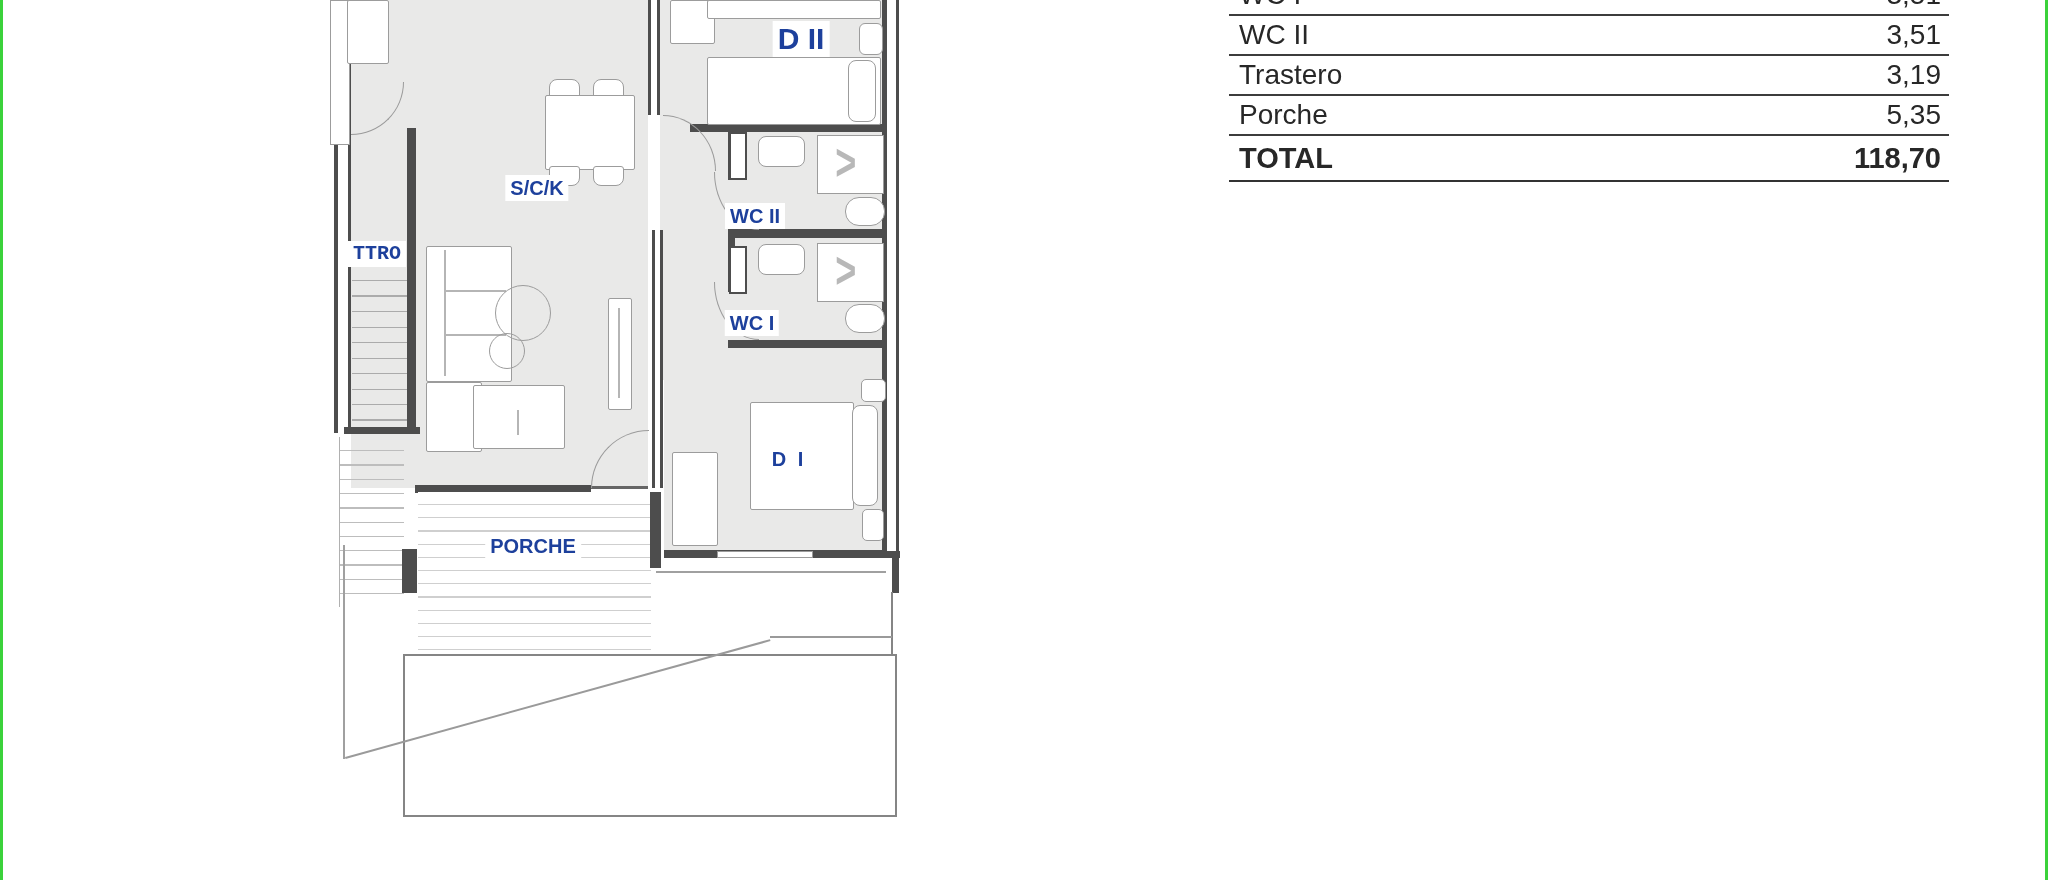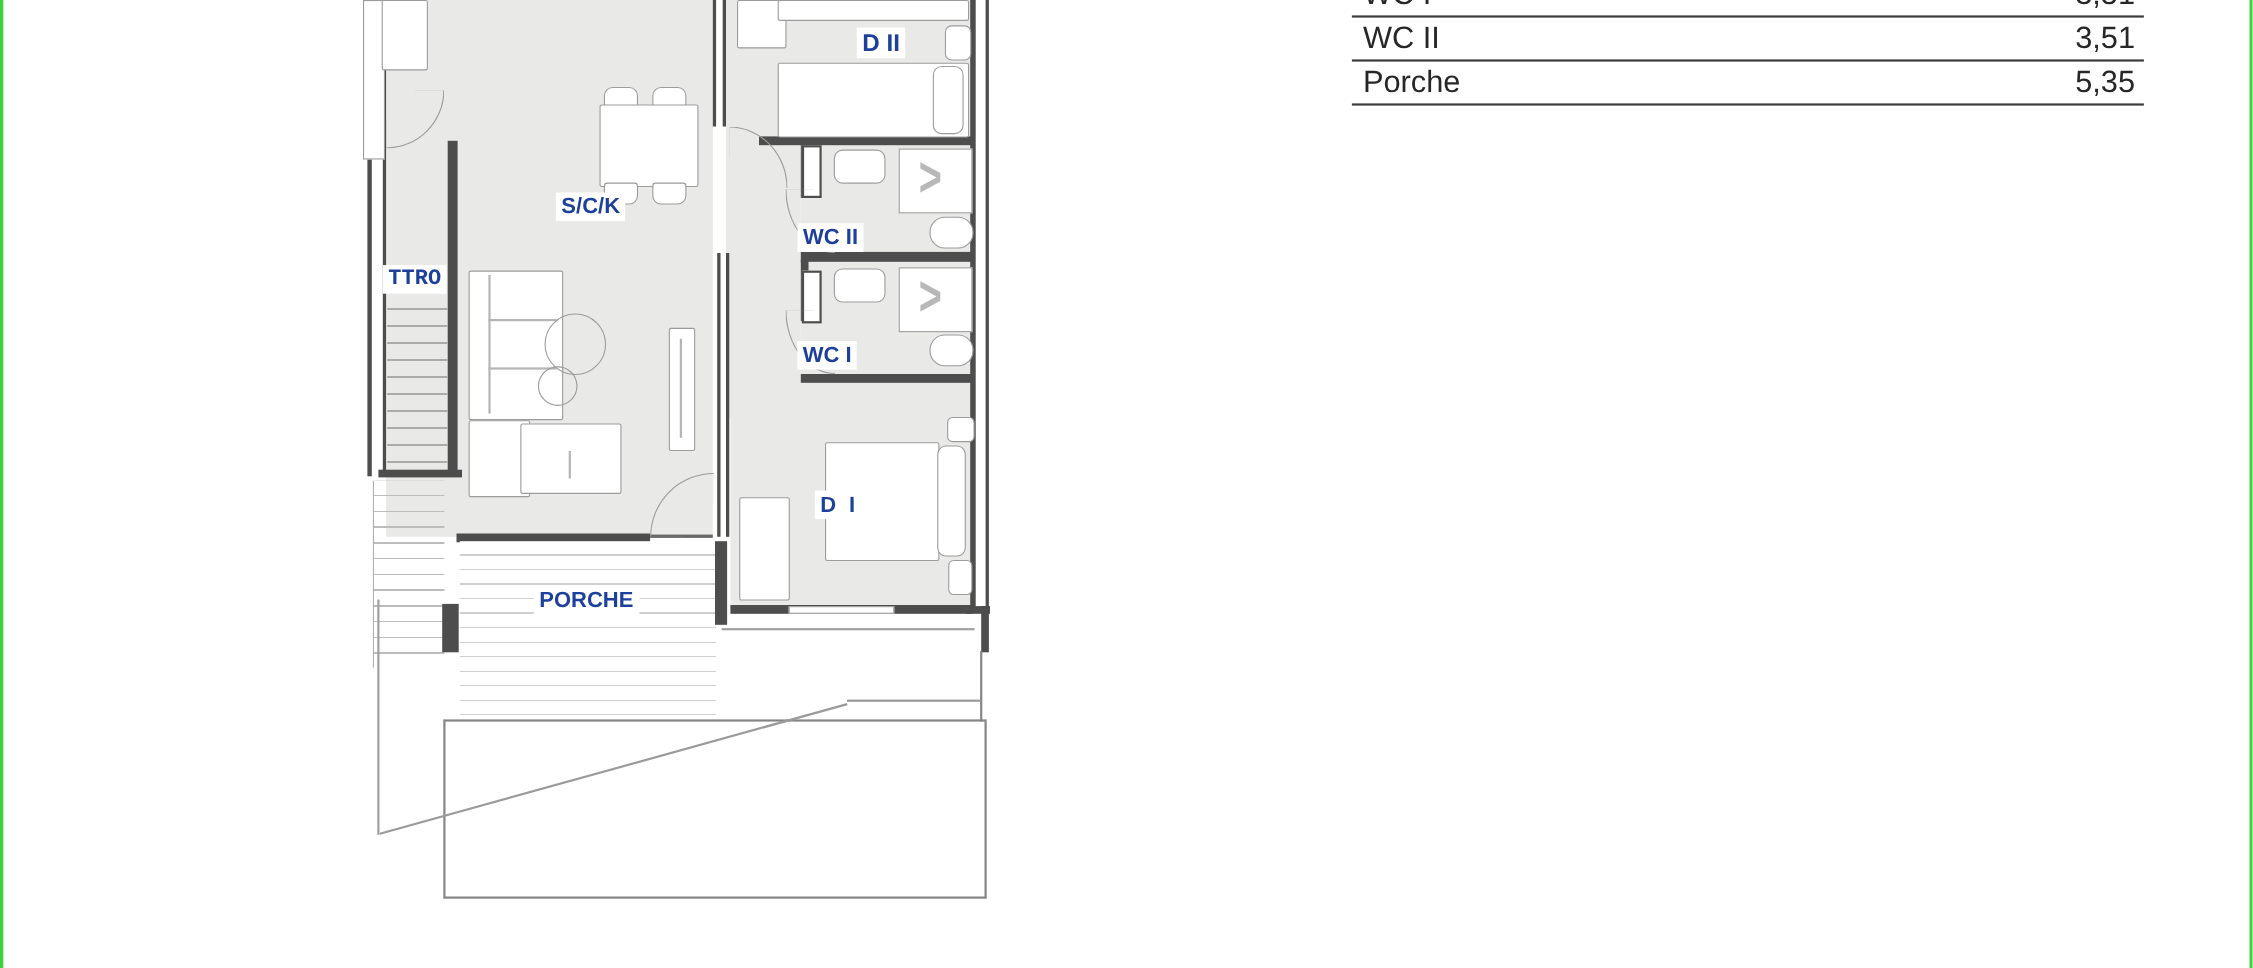--- a/index.html
+++ b/index.html
@@ -124,37 +124,45 @@
     <div class="wall" style="left:72px;top:549px;width:15px;height:44px;"></div>
     <div class="wall" style="left:320px;top:492px;width:11px;height:76px;"></div>
 
     <div class="abs" style="left:73px;top:654px;width:490px;height:159px;border:2px solid #858585;"></div>
     <div class="siteline" style="left:561px;top:592px;width:2px;height:64px;background:#858585;"></div>
     <div class="siteline" style="left:326px;top:571px;width:230px;height:1.5px;"></div>
     <div class="siteline" style="left:13px;top:545px;width:1.5px;height:214px;"></div>
     <div class="siteline" style="left:15px;top:757px;width:441px;height:1.5px;transform:rotate(-15.5deg);transform-origin:0 0;background:#9a9a9a;"></div>
     <div class="siteline" style="left:440px;top:636px;width:122px;height:1.5px;background:#9a9a9a;"></div>
 
-    <span class="chip" style="left:471px;top:39px;font-size:22px;text-align:center;">D II</span>
+    <span class="chip" style="left:471px;top:39px;font-size:30px;text-align:center;">D II</span>
     <span class="chip" style="left:207px;top:188px;">S/C/K</span>
     <span class="chip" style="left:47px;top:254px;font-family:Liberation Mono, monospace;">TTRO</span>
     <span class="chip" style="left:425px;top:216px;">WC II</span>
     <span class="chip" style="left:422px;top:323px;">WC I</span>
-    <span class="chip" style="left:433px;top:459px;letter-spacing:3px;">D I</span>
+    <span class="chip" style="left:459px;top:459px;letter-spacing:3px;">D I</span>
     <span class="chip" style="left:203px;top:546px;">PORCHE</span>
   </div>
 
   <div id="areas">
     <div class="arow">
       <span>WC I</span>
       <span>3,51</span>
     </div>
     <div class="arow">
       <span>WC II</span>
       <span>3,51</span>
     </div>
     <div class="arow">
+      <span>Trastero</span>
+      <span>3,19</span>
+    </div>
+    <div class="arow">
       <span>Porche</span>
       <span>5,35</span>
+    </div>
+    <div class="arow total">
+      <span>TOTAL</span>
+      <span>118,70</span>
     </div>
   </div>
 
 </div>
 
 </body></html>

